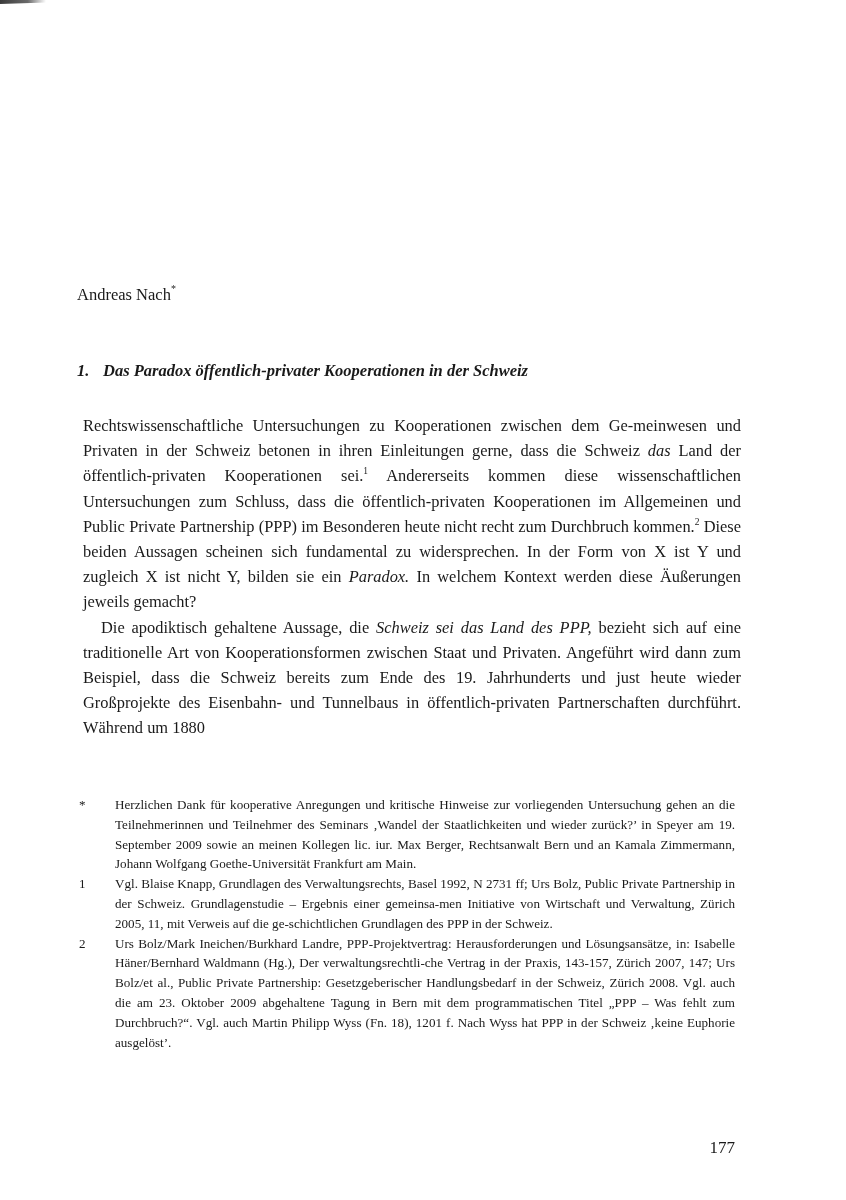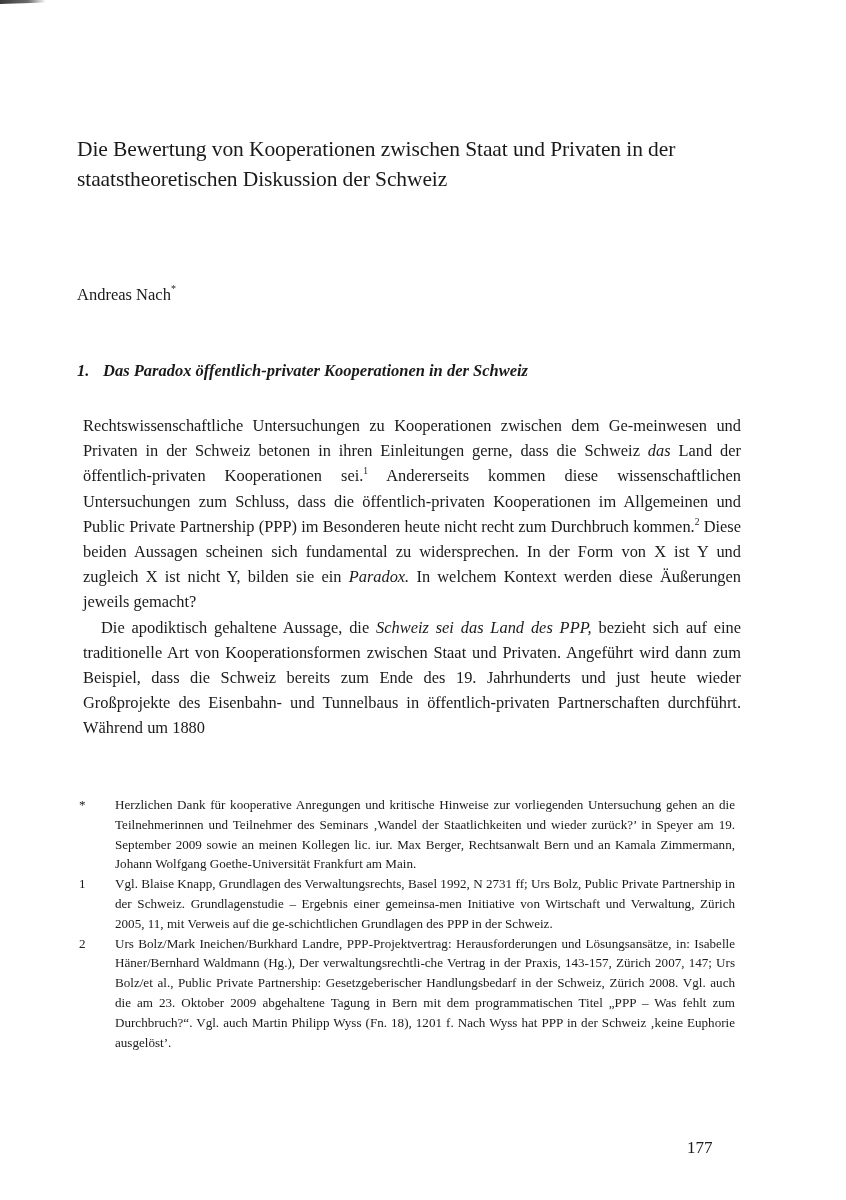--- a/index.html
+++ b/index.html
@@ -111,36 +111,36 @@
     }
     .footnote .fn-text {
       flex: 1 1 auto;
       text-align: justify;
     }
     .page-number {
       position: absolute;
       top: 1137px;
       left: 610px;
       width: 48px;
+      text-align: right;
       font-size: 17px;
       line-height: 22px;
       margin: 0;
     }
     em { font-style: italic; }
   </style>
 </head>
 <body>
 
 <div class="scan-corner"></div>
 
 <div class="page">
 
   <h1 class="title">
-    <span>Die Bewertung von Kooperationen zwischen Staat und Privaten in der</span><br>
-    <span>staatstheoretischen Diskussion der Schweiz</span>
+    <br>
   </h1>
 
   <p class="author">
     <span>Andreas Nach</span><sup>*</sup>
   </p>
 
   <h2 class="section-heading">
     <span class="num">1.</span><span>Das Paradox öffentlich-privater Kooperationen in der Schweiz</span>
   </h2>
 

